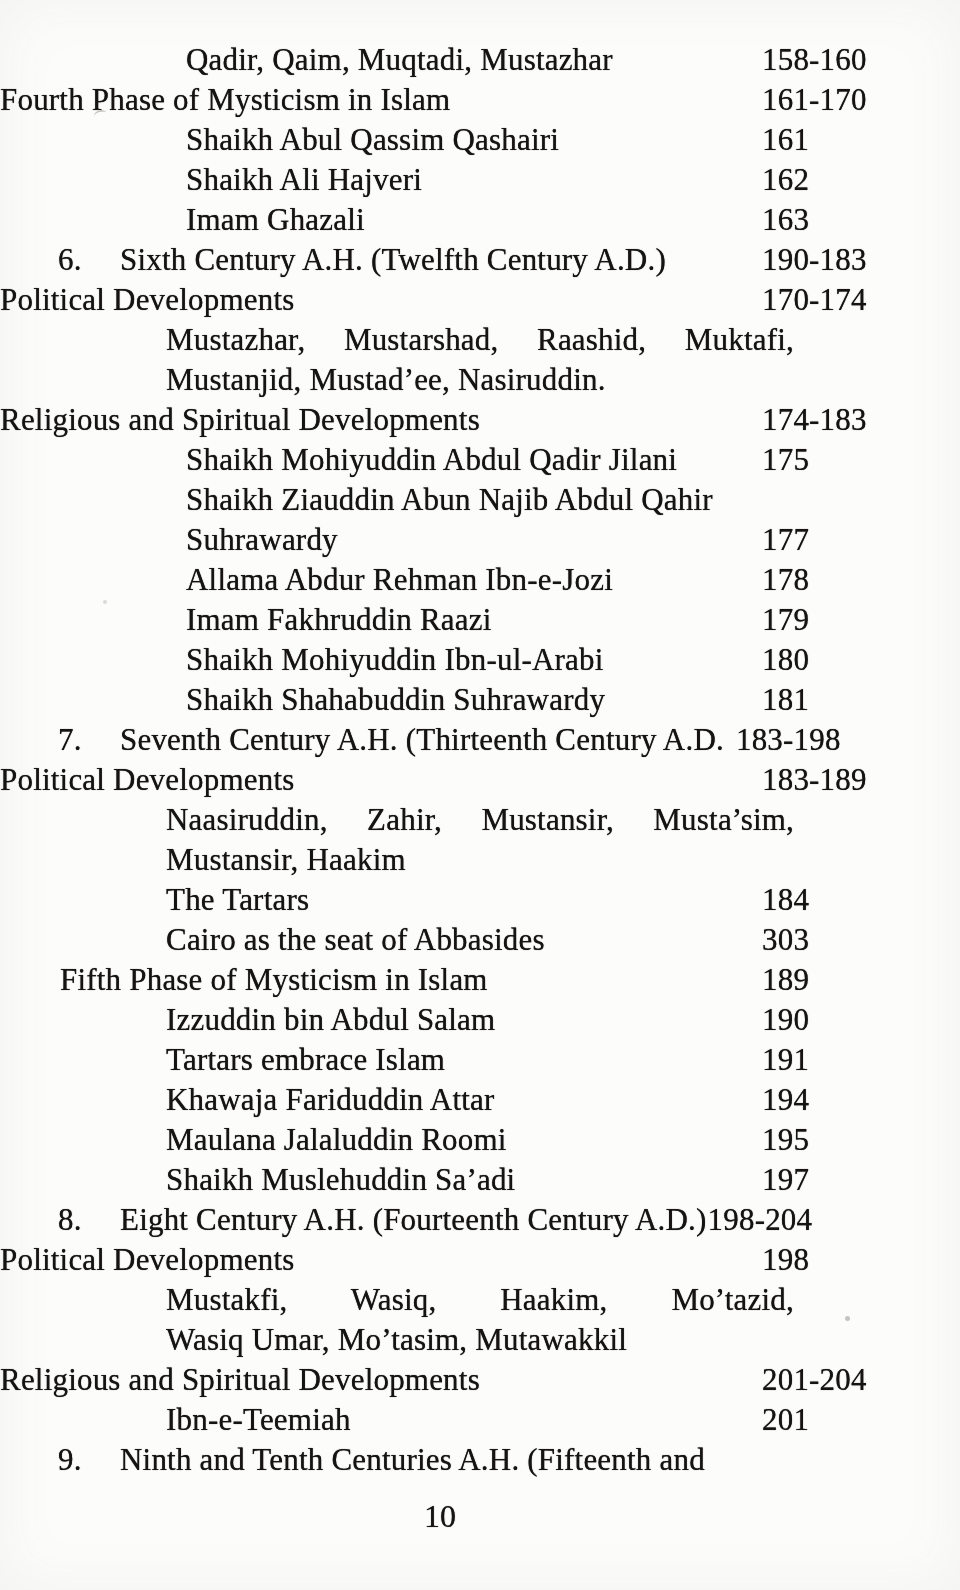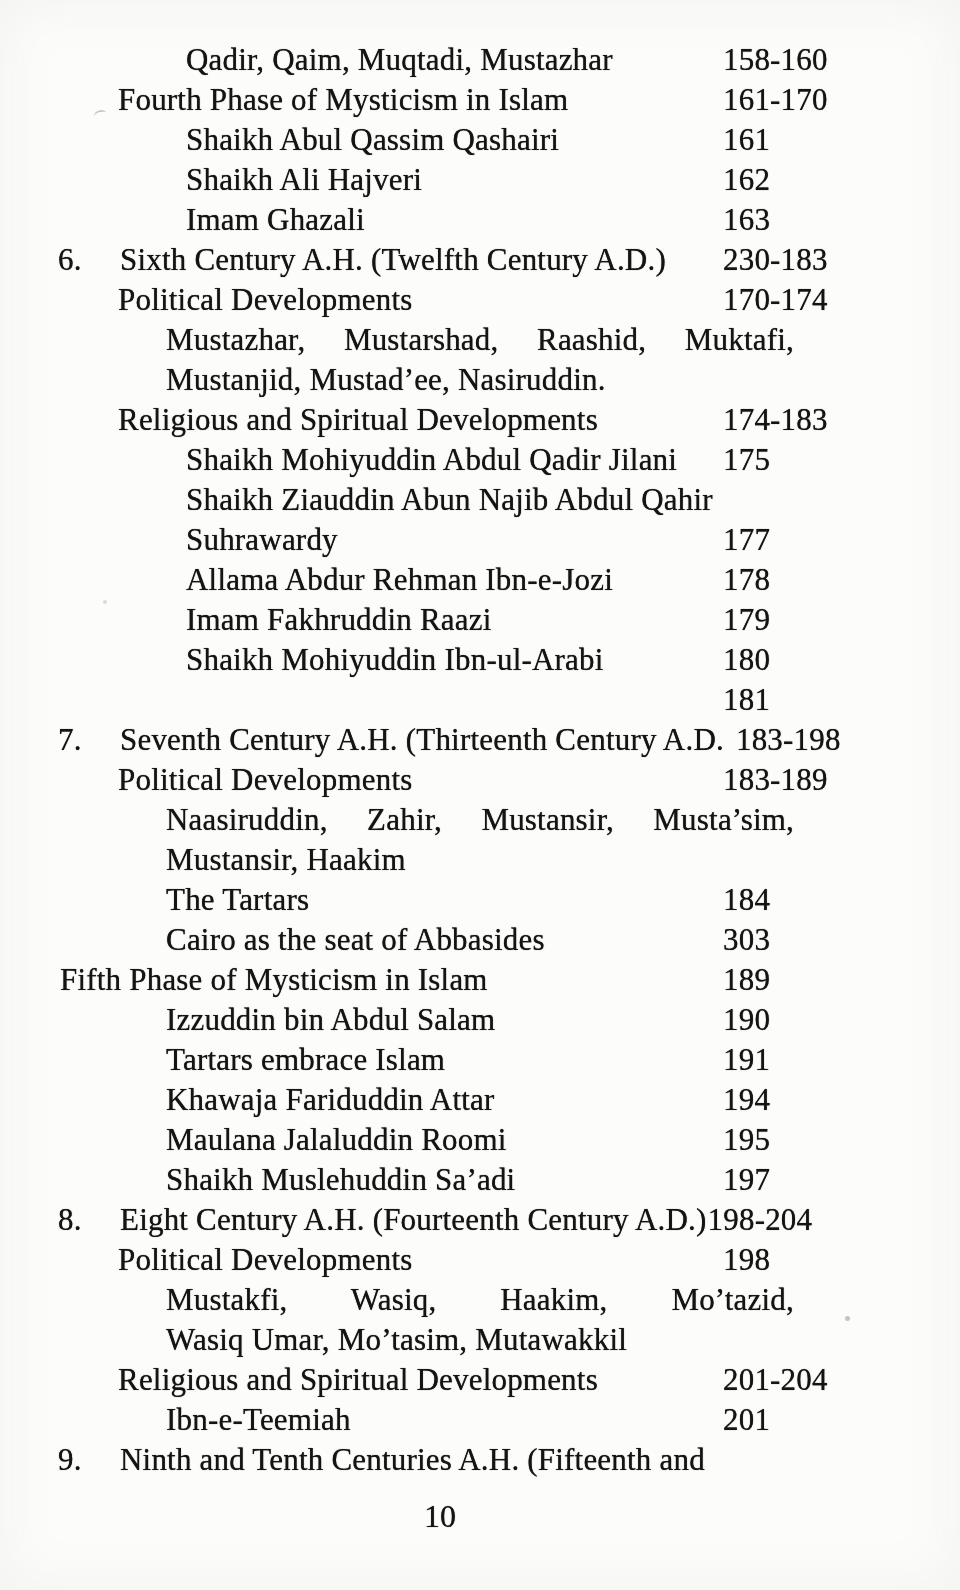--- a/index.html
+++ b/index.html
@@ -13,26 +13,26 @@
   }
   .toc{position:absolute;top:22px;left:0;width:880px;margin-top:18px;}
   .row{
     position:relative;height:40px;line-height:40px;font-size:31px;
     white-space:nowrap;letter-spacing:0.2px;
     text-shadow:0 0 0.8px rgba(15,14,12,0.9);
   }
   
   .row.chapter{padding-left:120px;}
   .row.chapter .num{position:absolute;left:58px;top:0;}
-  .row.section{padding-left:118px;}
+  .row.section{}
   .row.section-out{padding-left:60px;}
   .row.sub{padding-left:186px;}
   .row.names{padding-left:166px;}
   
-  .pages{position:absolute;left:723px;top:0;}
+  .pages{position:absolute;left:762px;top:0;}
   .pages.inline{position:static;margin-left:12px;}
   .pages.inline.tight{margin-left:1px;text-align:center;}
   
   .row.justify{white-space:normal;padding-right:86px;overflow:hidden;}
   .row.justify .text{display:block;text-align:justify;text-align-last:justify;}
   
   .folio{
     position:absolute;top:1496px;left:0;width:880px;height:40px;
     line-height:40px;text-align:center;font-size:32px;
     text-shadow:0 0 0.8px rgba(15,14,12,0.9);
@@ -46,34 +46,34 @@
 </head>
 <body>
 
 <div class="page">
   <main class="toc">
       <div class="row sub"><span class="text">Qadir, Qaim, Muqtadi, Mustazhar</span><span class="pages">158-160</span></div>
       <div class="row section"><span class="text">Fourth Phase of Mysticism in Islam</span><span class="pages">161-170</span></div>
       <div class="row sub"><span class="text">Shaikh Abul Qassim Qashairi</span><span class="pages">161</span></div>
       <div class="row sub"><span class="text">Shaikh Ali Hajveri</span><span class="pages">162</span></div>
       <div class="row sub"><span class="text">Imam Ghazali</span><span class="pages">163</span></div>
-      <div class="row chapter"><span class="num">6.</span><span class="text">Sixth Century A.H. (Twelfth Century A.D.)</span><span class="pages">230-183</span></div>
+      <div class="row chapter"><span class="num">6.</span><span class="text">Sixth Century A.H. (Twelfth Century A.D.)</span><span class="pages">190-183</span></div>
       <div class="row section"><span class="text">Political Developments</span><span class="pages">170-174</span></div>
       <div class="row names justify">
         <span class="text">Mustazhar, Mustarshad, Raashid, Muktafi,</span>
       </div>
       <div class="row names"><span class="text">Mustanjid, Mustad’ee, Nasiruddin.</span></div>
       <div class="row section"><span class="text">Religious and Spiritual Developments</span><span class="pages">174-183</span></div>
       <div class="row sub"><span class="text">Shaikh Mohiyuddin Abdul Qadir Jilani</span><span class="pages">175</span></div>
       <div class="row sub"><span class="text">Shaikh Ziauddin Abun Najib Abdul Qahir</span></div>
       <div class="row sub"><span class="text">Suhrawardy</span><span class="pages">177</span></div>
       <div class="row sub"><span class="text">Allama Abdur Rehman Ibn-e-Jozi</span><span class="pages">178</span></div>
       <div class="row sub"><span class="text">Imam Fakhruddin Raazi</span><span class="pages">179</span></div>
       <div class="row sub"><span class="text">Shaikh Mohiyuddin Ibn-ul-Arabi</span><span class="pages">180</span></div>
-      <div class="row sub"><span class="pages">181</span></div>
+      <div class="row sub"><span class="text">Shaikh Shahabuddin Suhrawardy</span><span class="pages">181</span></div>
       <div class="row chapter"><span class="num">7.</span><span class="text">Seventh Century A.H. (Thirteenth Century A.D.</span><span class="pages inline">183-198</span></div>
       <div class="row section"><span class="text">Political Developments</span><span class="pages">183-189</span></div>
       <div class="row names justify">
         <span class="text">Naasiruddin, Zahir, Mustansir, Musta’sim,</span>
       </div>
       <div class="row names"><span class="text">Mustansir, Haakim</span></div>
       <div class="row names"><span class="text">The Tartars</span><span class="pages">184</span></div>
       <div class="row names"><span class="text">Cairo as the seat of Abbasides</span><span class="pages">303</span></div>
       <div class="row section-out"><span class="text">Fifth Phase of Mysticism in Islam</span><span class="pages">189</span></div>
       <div class="row names"><span class="text">Izzuddin bin Abdul Salam</span><span class="pages">190</span></div>

